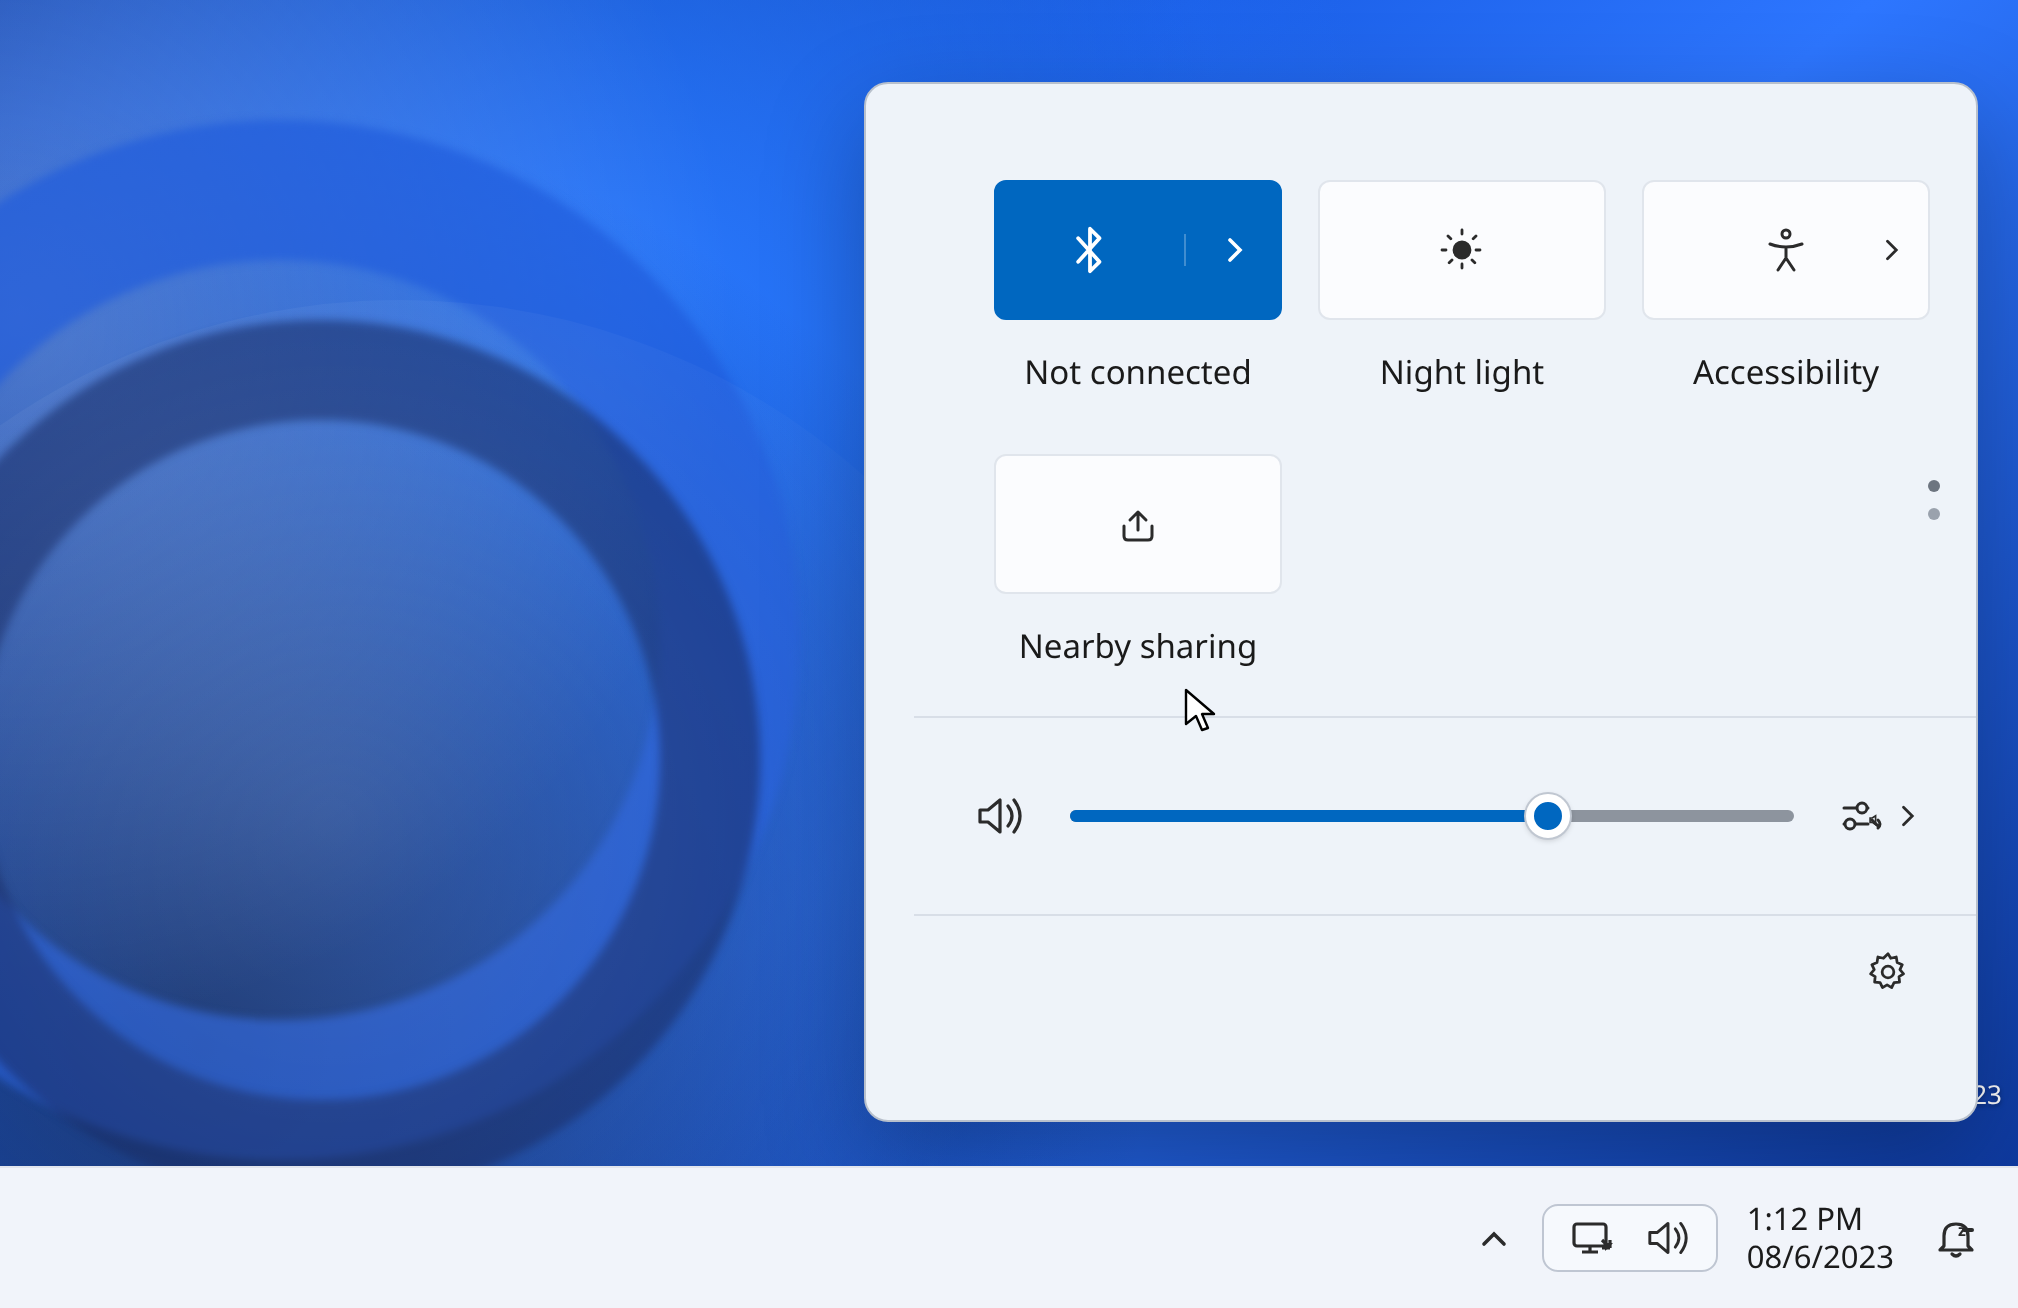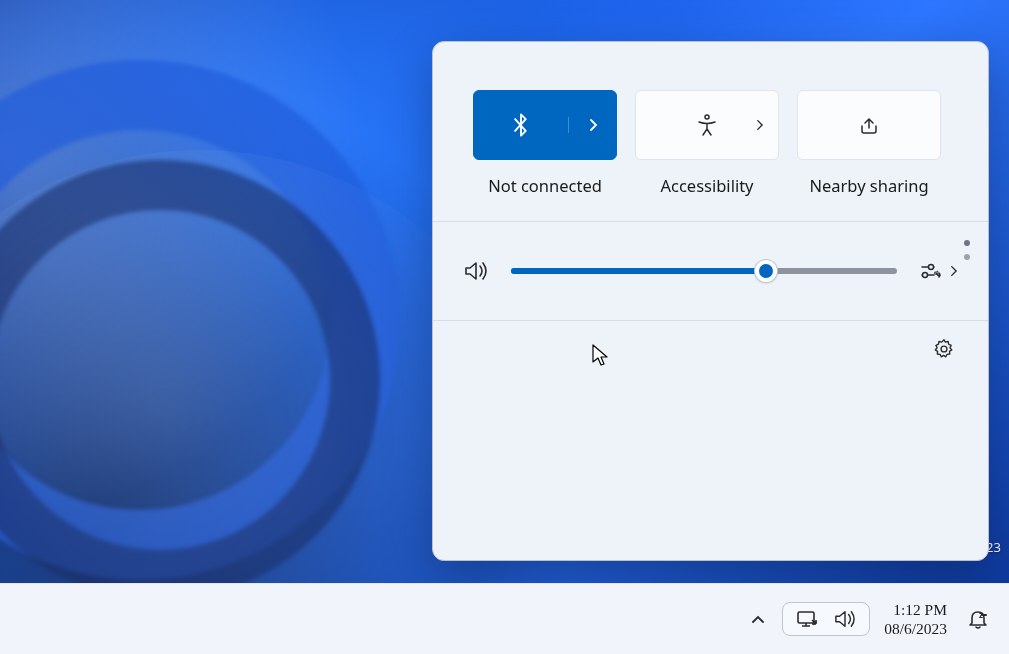--- a/index.html
+++ b/index.html
@@ -42,29 +42,29 @@
     background: #f1f4fa; border-top: 1px solid #e2e6ee;
     display: flex; align-items: center; justify-content: flex-end; padding-right: 14px;
     gap: 10px;
   }
   .tray-chevron { width: 28px; height: 28px; display:flex;align-items:center;justify-content:center;border-radius:6px; cursor:pointer; }
   .tray-group {
     display:flex; align-items:center; gap:14px; padding:6px 12px;
     border:1px solid #bfc6d2; border-radius:8px; background:#f6f9fd;
     cursor:pointer;
   }
-  .datetime { text-align:right; font-size:15.5px; color:#1b1b1b; line-height:1.25; padding:2px 4px; cursor:pointer;font-family:Liberation Serif, serif; }
+  .datetime { font-size:15.5px; color:#1b1b1b; line-height:1.25; padding:2px 4px; cursor:pointer; }
   .notif-btn { width:34px; height:34px; display:flex;align-items:center;justify-content:center; border-radius:6px; cursor:pointer; color:#2b2b2b; }
 
   
   .flyout {
     position: absolute; left: 432px; top: 41px; width: 557px; height: 520px;
     background: #eef3f9; border: 1.5px solid #b8c0cc; border-radius: 12px;
     box-shadow: 0 18px 50px rgba(0,0,0,0.28);
-    display: flex; flex-direction: column;
+    display: flex; flex-direction: column; padding-left: 24px;
   }
   .tiles {
     padding: 48px 40px 24px 40px;
     display: grid; grid-template-columns: repeat(3, 144px); gap: 30px 18px;
   }
   .tile-wrap { display:flex; flex-direction:column; align-items:center; gap:14px; }
   .tile {
     width: 144px; height: 70px; border-radius: 6px; background:#fbfcfe;
     border:1px solid #e0e5ec; display:flex; align-items:center; justify-content:center;
     cursor:pointer; position:relative;
@@ -125,20 +125,31 @@
         <div class="expand">
           <svg width="12" height="16" viewBox="0 0 10 16" stroke="#fff" stroke-width="1.8" fill="none" stroke-linecap="round">
               <path d="M3 3 L8 8 L3 13"></path>
             </svg>
         </div>
       </div>
       <div class="tile-label">Not connected</div>
     </div>
 
 
+    <div class="tile-wrap">
+      <div class="tile">
+        <span>
+          <svg width="26" height="26" viewBox="0 0 26 26" stroke="#2b2b2b" stroke-width="1.4" fill="none" stroke-linecap="round">
+            <circle cx="13" cy="13" r="4" fill="#2b2b2b"></circle>
+            <path d="M13 3 V6 M13 20 V23 M3 13 H6 M20 13 H23 M6 6 L8 8 M18 18 L20 20 M20 6 L18 8 M8 18 L6 20" stroke-dasharray="2 2"></path>
+          </svg>
+        </span>
+      </div>
+      <div class="tile-label">Night light</div>
+    </div>
 
     <div class="tile-wrap">
       <div class="tile">
         <span>
           <svg width="24" height="24" viewBox="0 0 24 24" stroke="#2b2b2b" stroke-width="1.5" fill="none" stroke-linecap="round" stroke-linejoin="round">
             <circle cx="12" cy="4" r="2"></circle>
             <path d="M4 9 Q12 12 20 9 M12 11 V16 M12 16 L8 22 M12 16 L16 22"></path>
           </svg>
         </span>
         <span class="inner-chevron">

